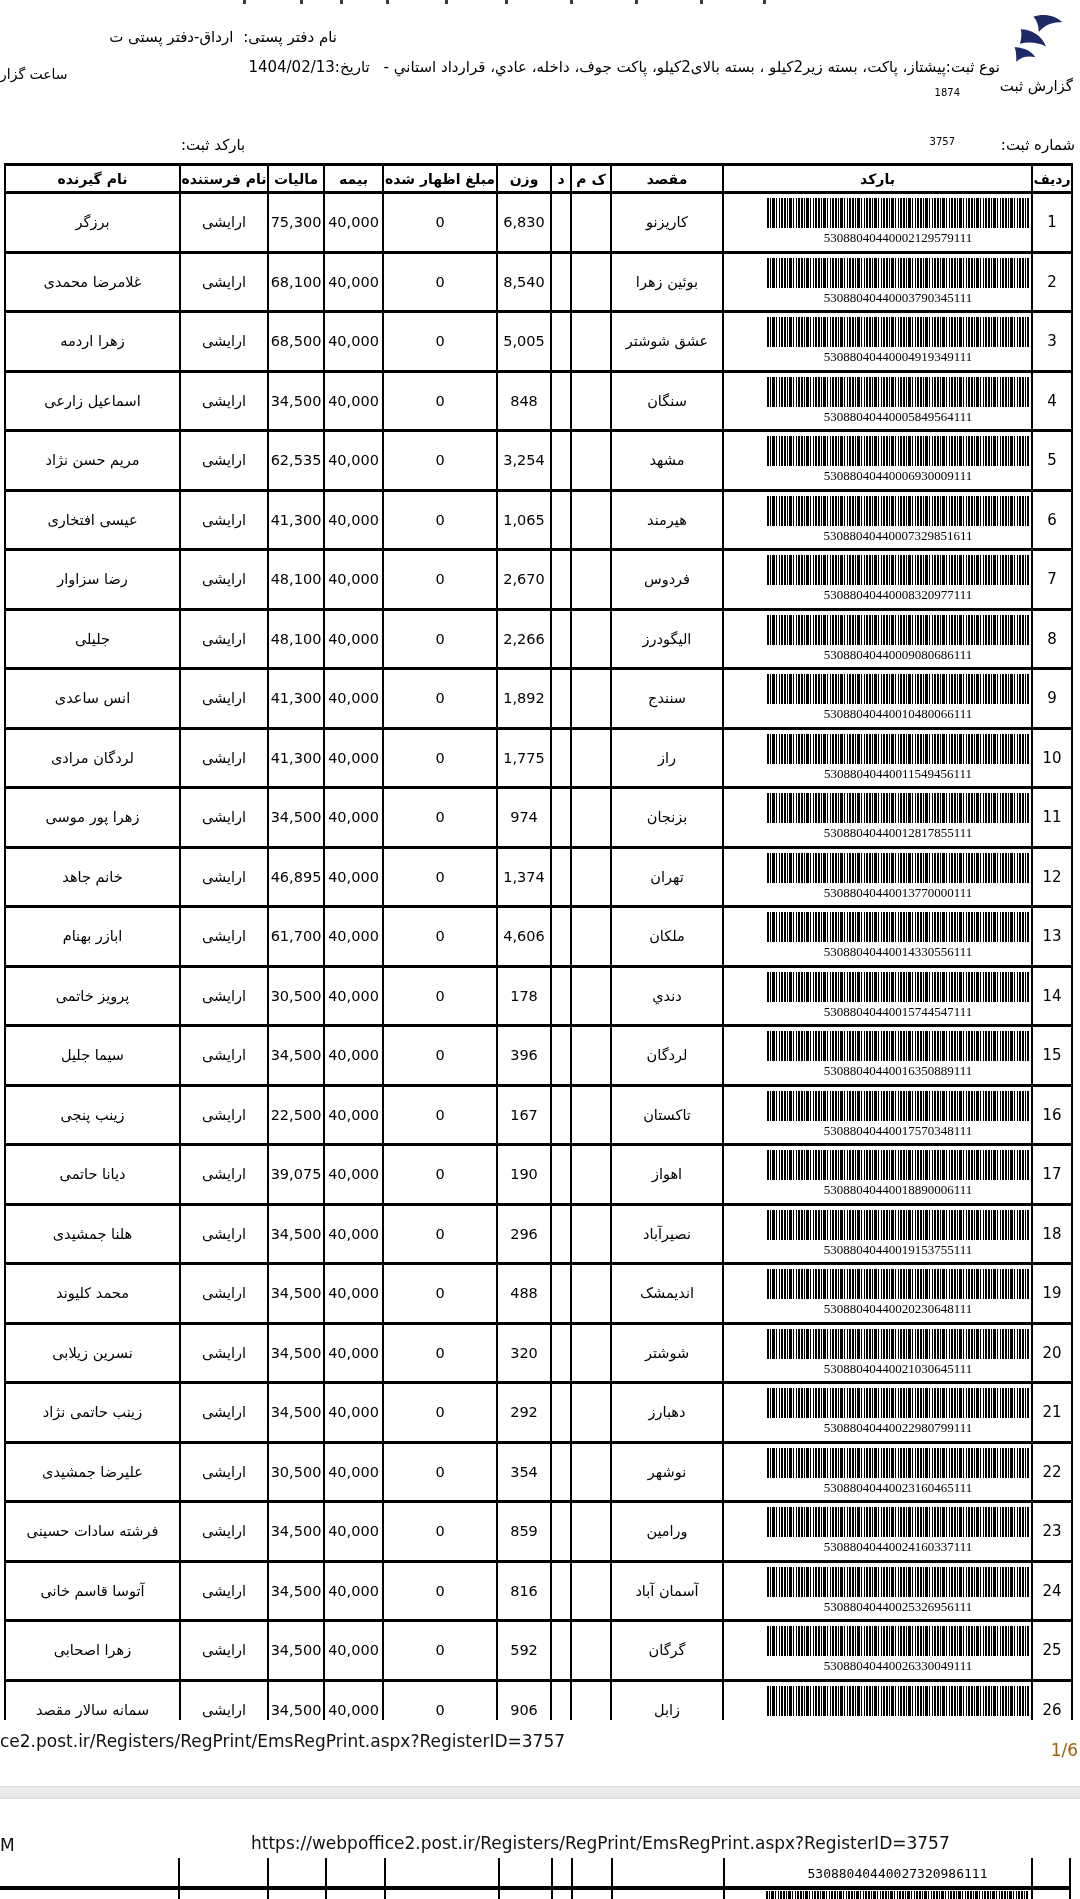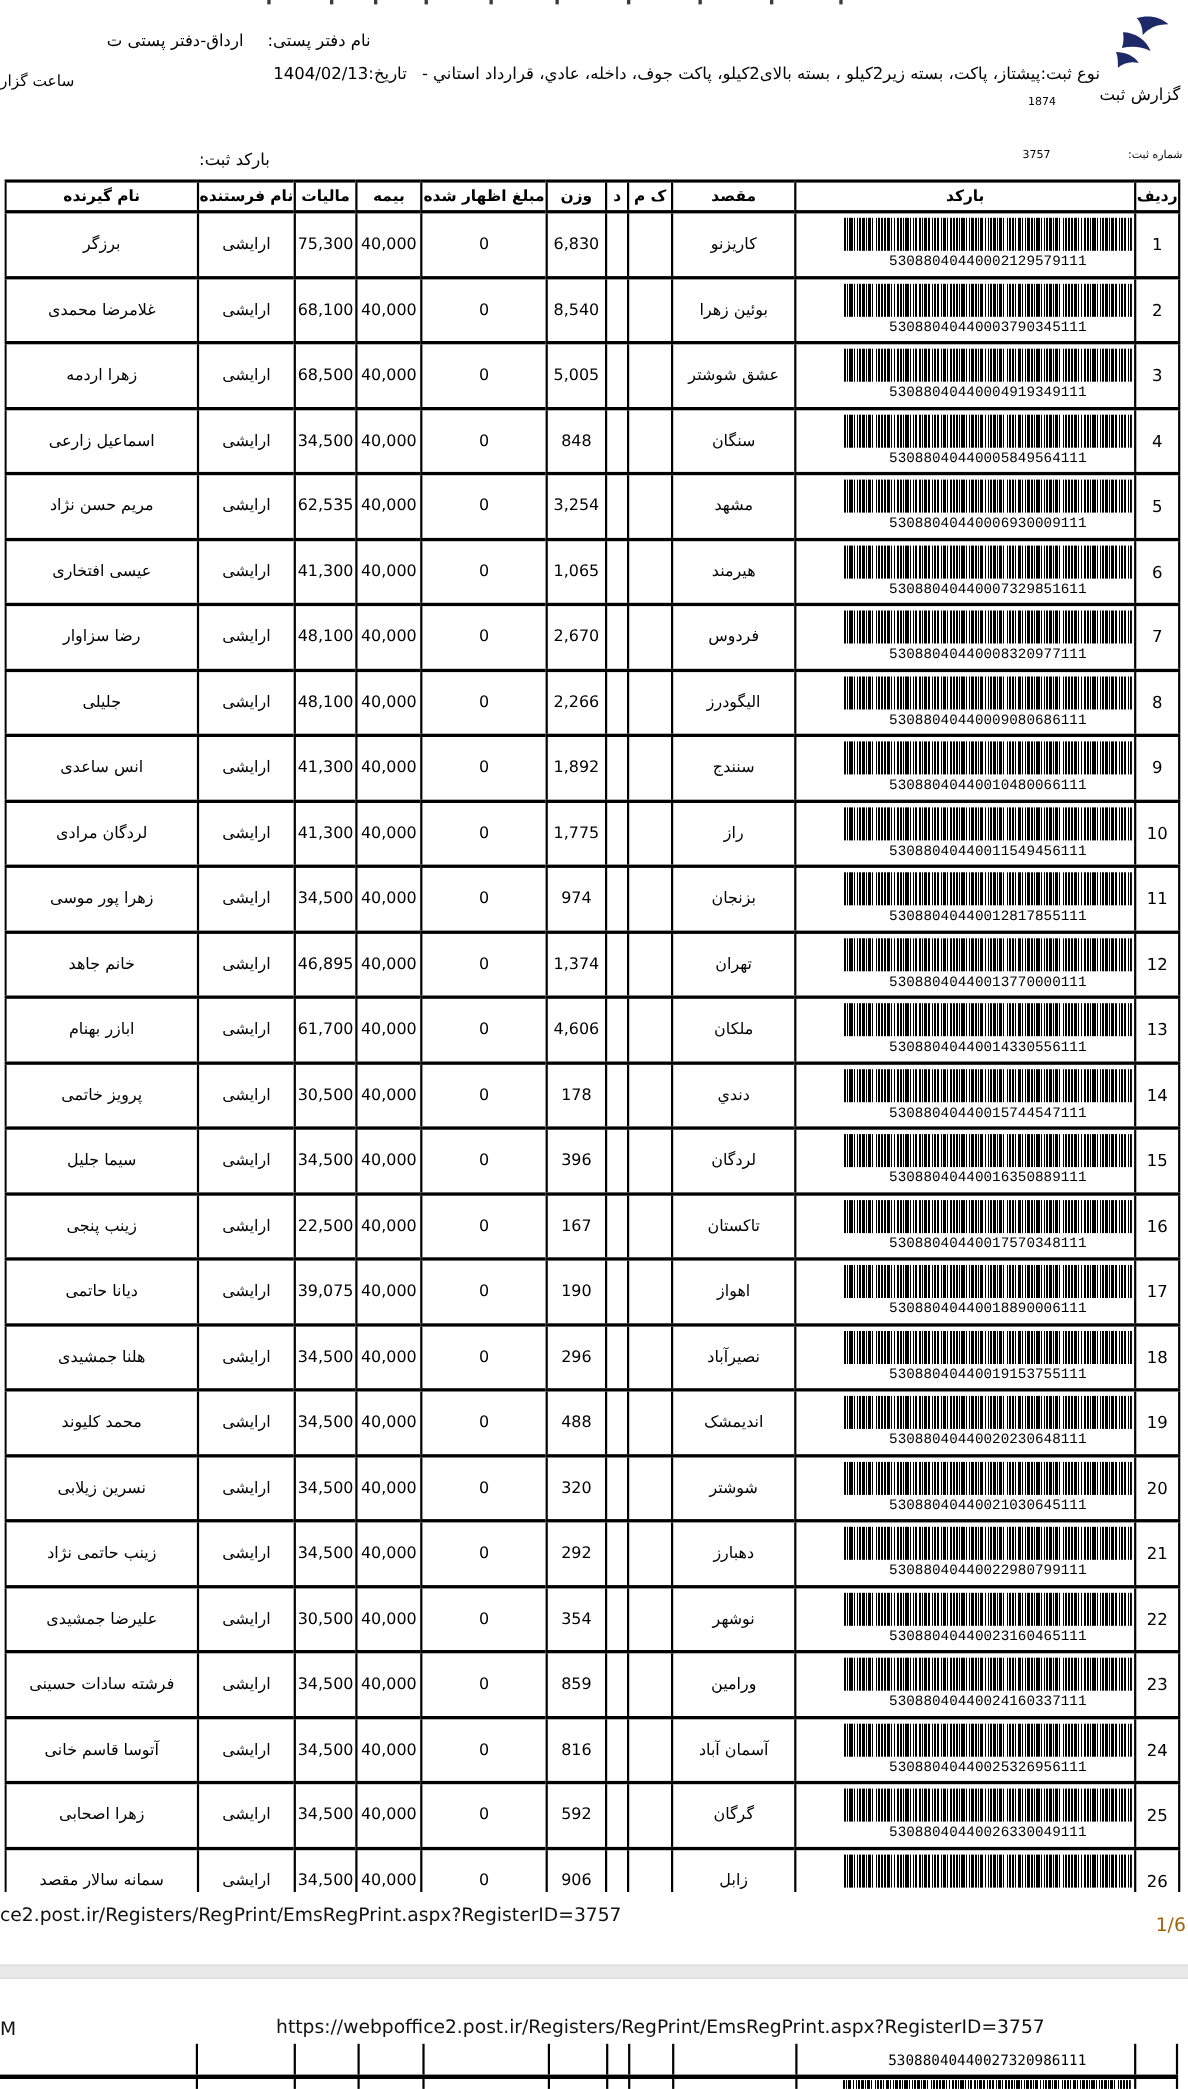--- a/index.html
+++ b/index.html
@@ -8,46 +8,46 @@
     font-family:"DejaVu Sans","Liberation Sans",sans-serif;color:#000;
   }
   .abs{position:absolute}
   .rtl{direction:rtl;unicode-bidi:embed;white-space:nowrap}
   .cutmark{position:absolute;top:0;width:3px;height:4px;background:#3a3a3a}
 
   
   #logo{left:1010px;top:13px;width:54px;height:56px}
   #report-title{top:77px;right:7px;font-size:15px}
   #office-line{top:28px;right:743px;font-size:15px}
-  #office-line .val{margin-right:17px}
+  #office-line .val{margin-right:5px}
   #type-line{top:58px;right:80px;font-size:15px}
   #type-line .date{margin-right:9px}
   #wrap-num{top:87px;right:120px;font-size:10px}
   #time-label{left:0;top:66px;font-size:14px}
-  #reg-label{top:136px;right:5px;font-size:10px}
+  #reg-label{top:136px;right:5px;font-size:15px}
   #reg-value{top:136px;right:125px;font-size:10px}
   #regbc-label{top:136px;left:181px;font-size:15px}
 
   
   #tbl-wrap{top:163px;left:4px;width:1070px;height:1557px;overflow:hidden}
   table{border-collapse:collapse;table-layout:fixed;width:1067px;direction:rtl}
   th,td{border:2px solid #000;overflow:hidden;text-align:center;padding:0}
   th{height:25px;font-size:14px;font-weight:bold;border-top-width:3px;border-bottom-width:3px}
   td{height:56.5px;font-size:14.5px;border-bottom-width:3px}
   td.c-no{font-size:15px}
   td.c-bc{vertical-align:top;direction:ltr}
   .bars{
     height:30px;width:262px;margin:4px 2px 0 auto;
     background:repeating-linear-gradient(90deg,
       #000 0,#000 2px,#fff 2px,#fff 3px,#000 3px,#000 4px,#fff 4px,#fff 5px,
       #000 5px,#000 8px,#fff 8px,#fff 9px,#000 9px,#000 10px,#fff 10px,#fff 12px,
       #000 12px,#000 13px,#fff 13px,#fff 14px,#000 14px,#000 16px,#fff 16px,#fff 17px);
   }
   .bcnum{width:266px;margin:2px 0 0 auto;text-align:center;
-    font-family:Liberation Mono, monospace;font-size:13px}
+    font-family:Liberation Serif, serif;font-size:13px}
 
   
   #p1-url{left:0;top:1731px;font-size:17px;color:#111}
   #p1-page{top:1740px;right:2px;font-size:17px;color:#a16207}
 
   
   #band{left:0;top:1786px;width:1080px;height:11px;background:#e9e9e9;border-top:1px solid #ddd;border-bottom:1px solid #ddd}
 
   
   #p2-time{left:0;top:1835px;font-size:17px;color:#111}

